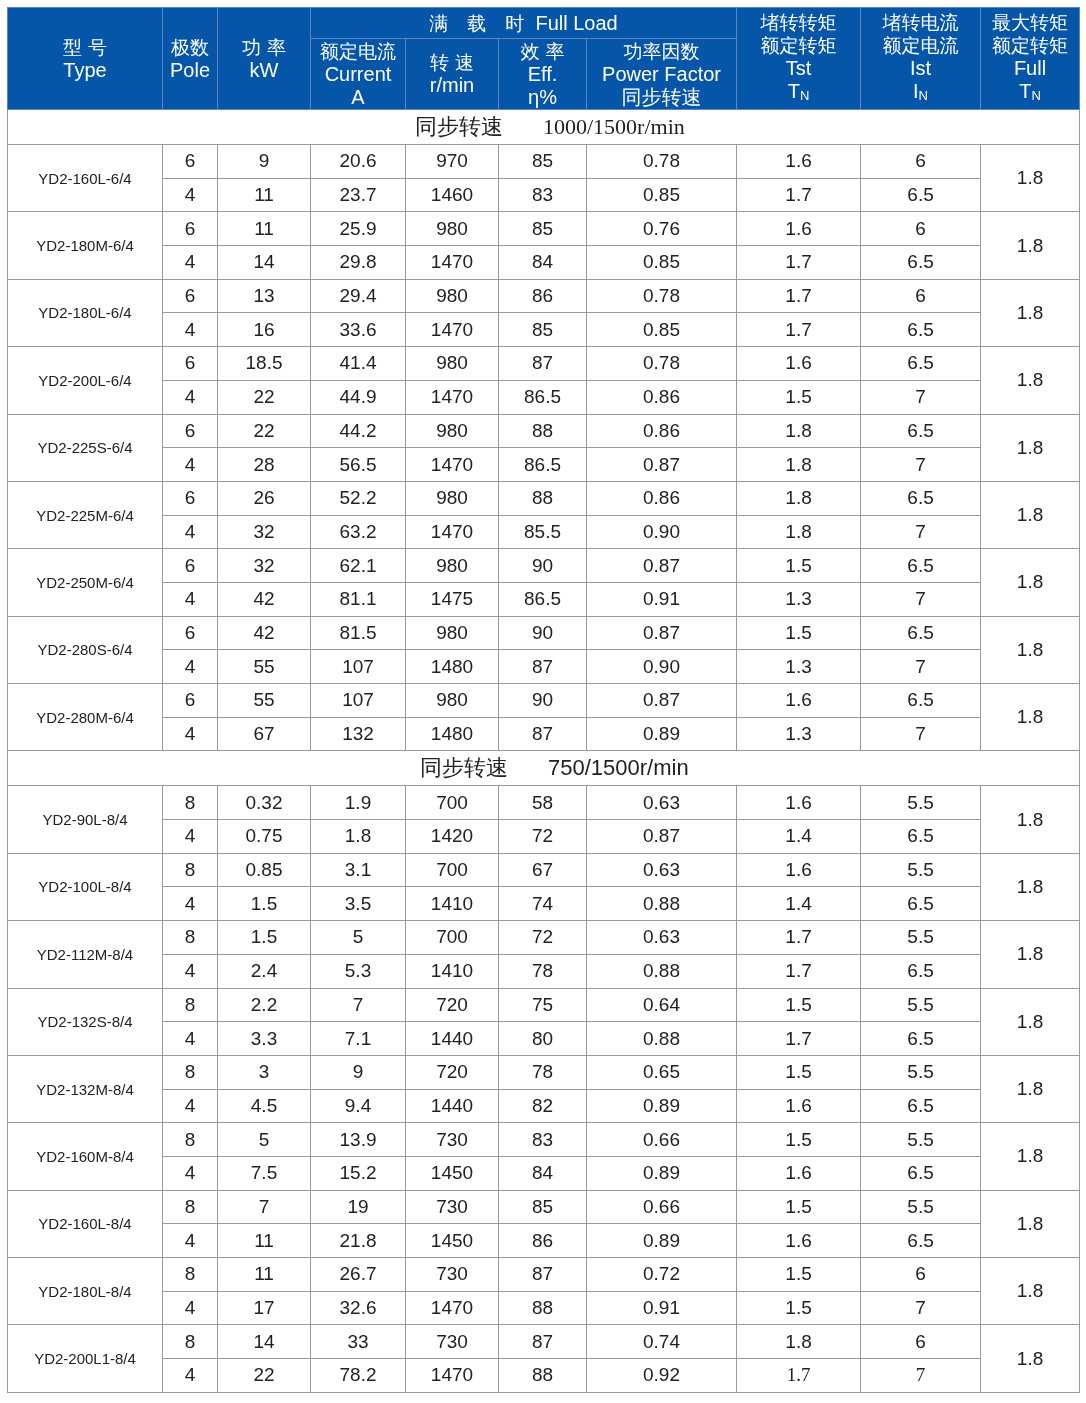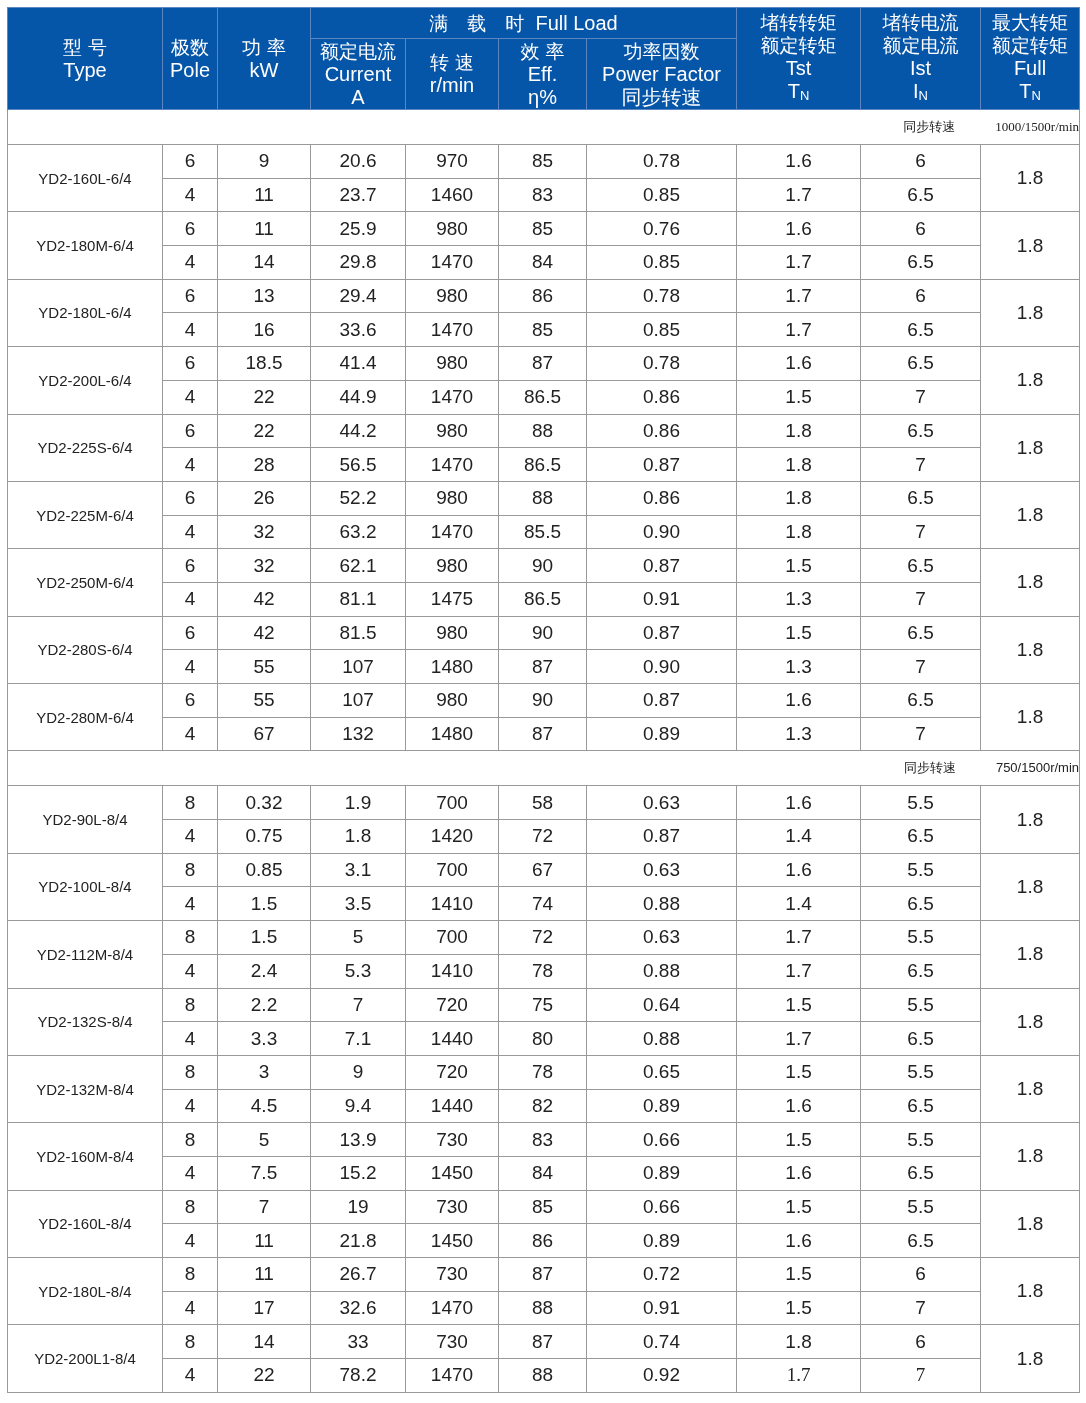--- a/index.html
+++ b/index.html
@@ -31,22 +31,22 @@
     font-size: 19px;
     height: 32.7px;
     padding: 0;
     text-align: center;
     vertical-align: middle;
     background: #ffffff;
   }
   table.spec td.model { font-size: 15px; }
   table.spec td.section {
     font-family: "Liberation Serif", "DejaVu Serif", serif;
-    font-size: 13px;
-    text-align: right;
+    font-size: 22px;
+    text-align: left;
     padding-left: 407px;
     height: 34px;
   }
   table.spec td.section .gap { display: inline-block; width: 40px; }
   table.spec td.section.s2 { font-family: "Liberation Sans", sans-serif; padding-left: 412px; }
   table.spec td.section.s2 .cn2 { font-family: "DejaVu Serif", serif; }
   tr.h1 th { height: 30px; }
   tr.h2 th { height: 70px; }
   td.serif { font-family: "Liberation Serif", serif; }
 </style>

